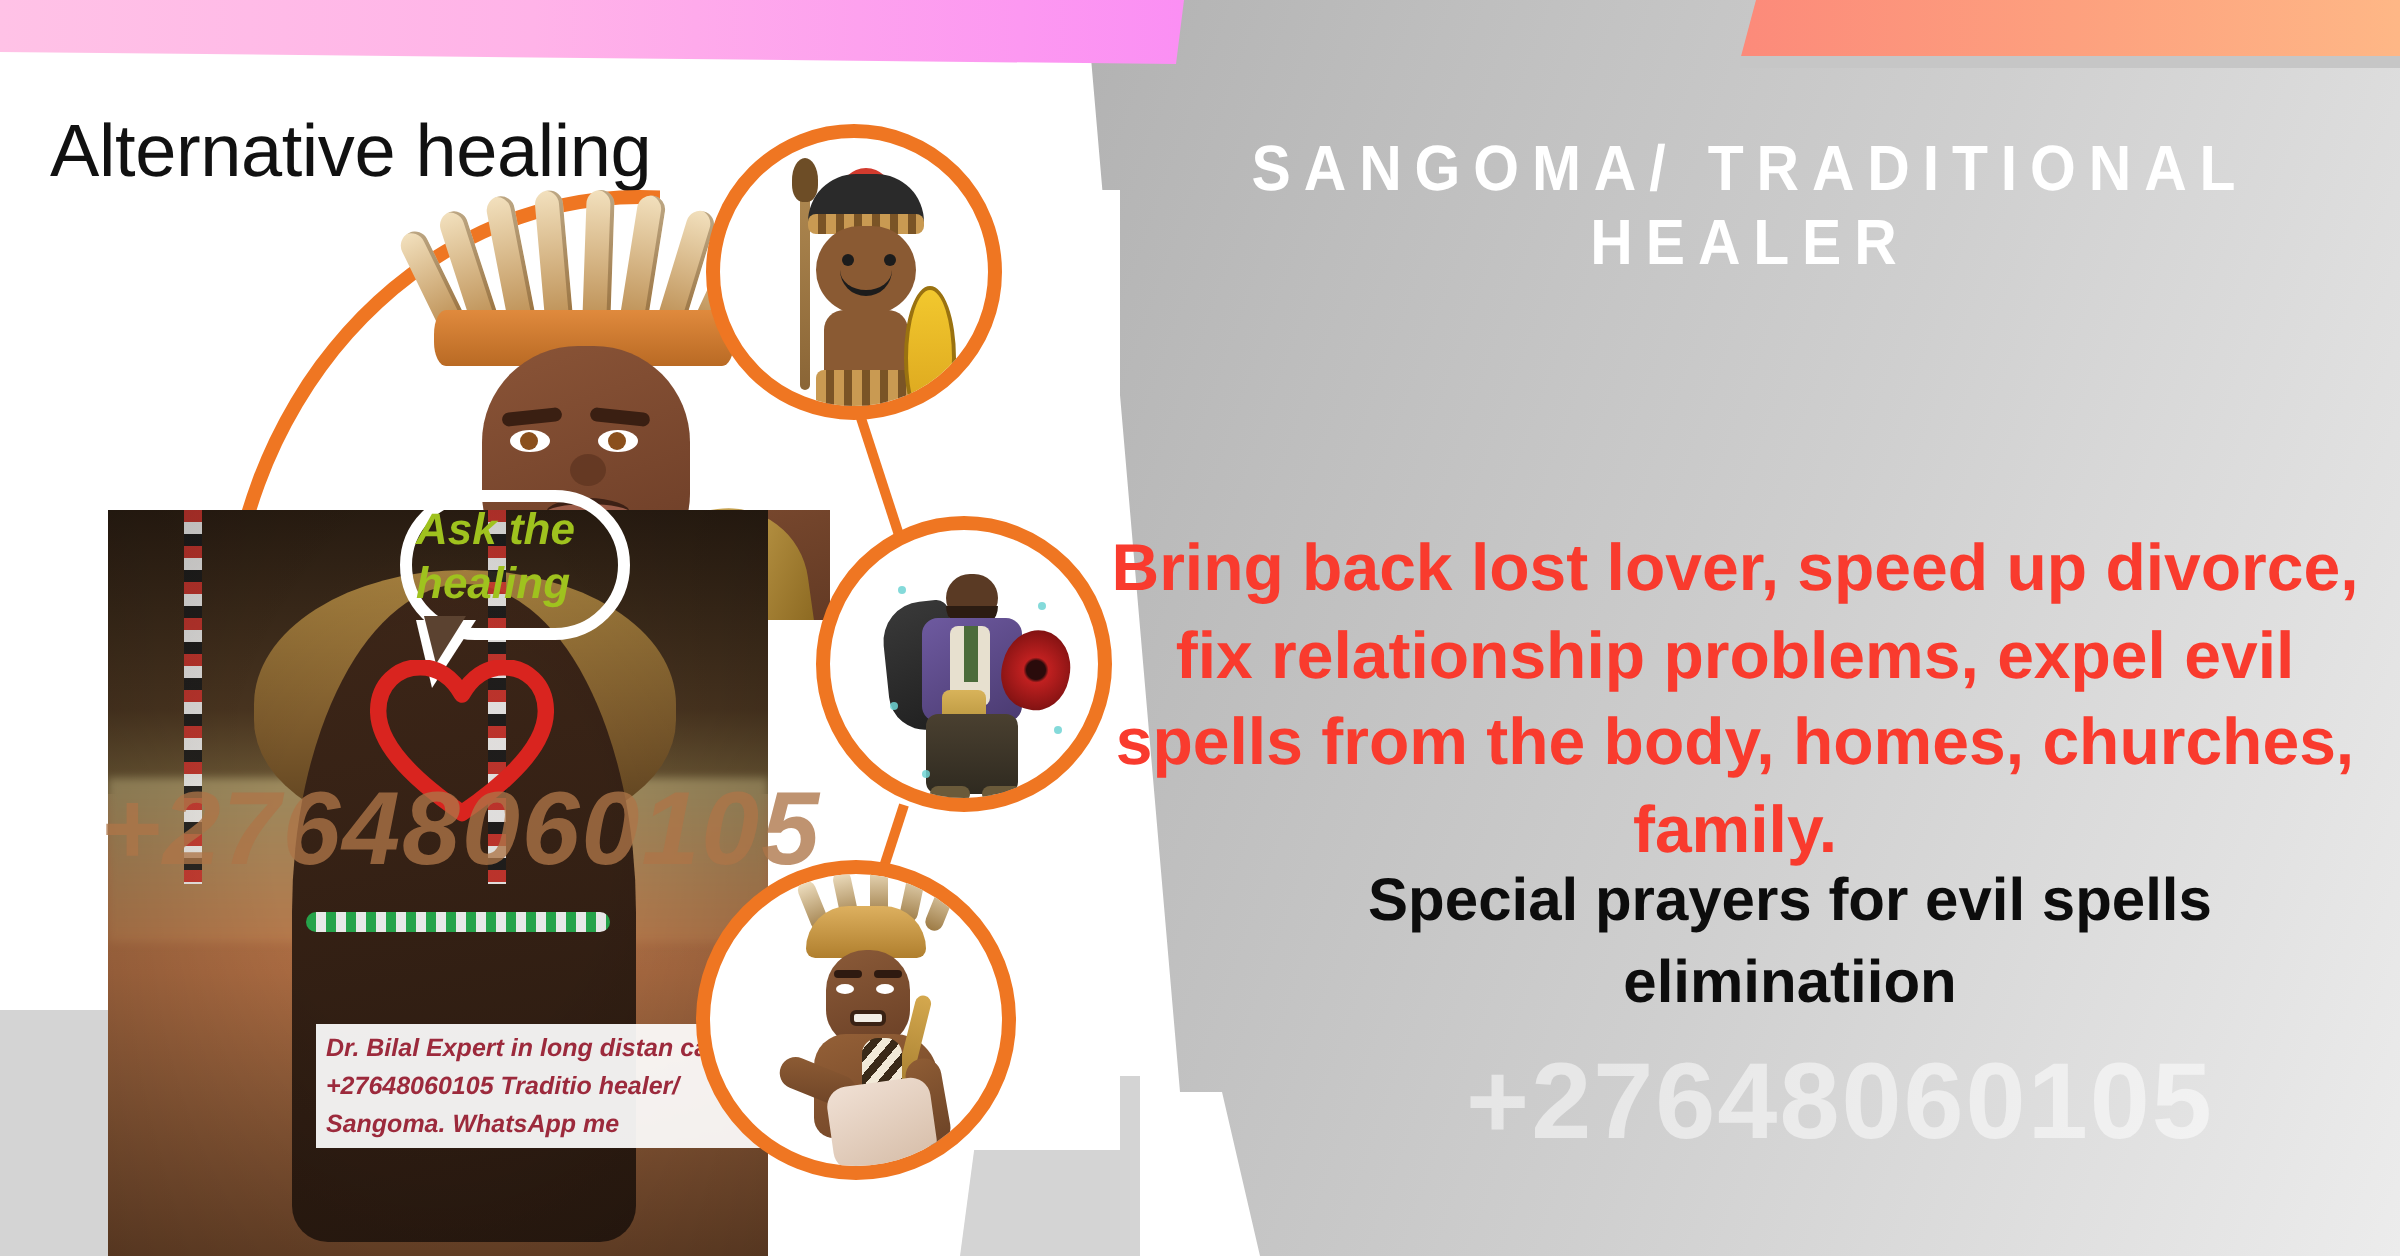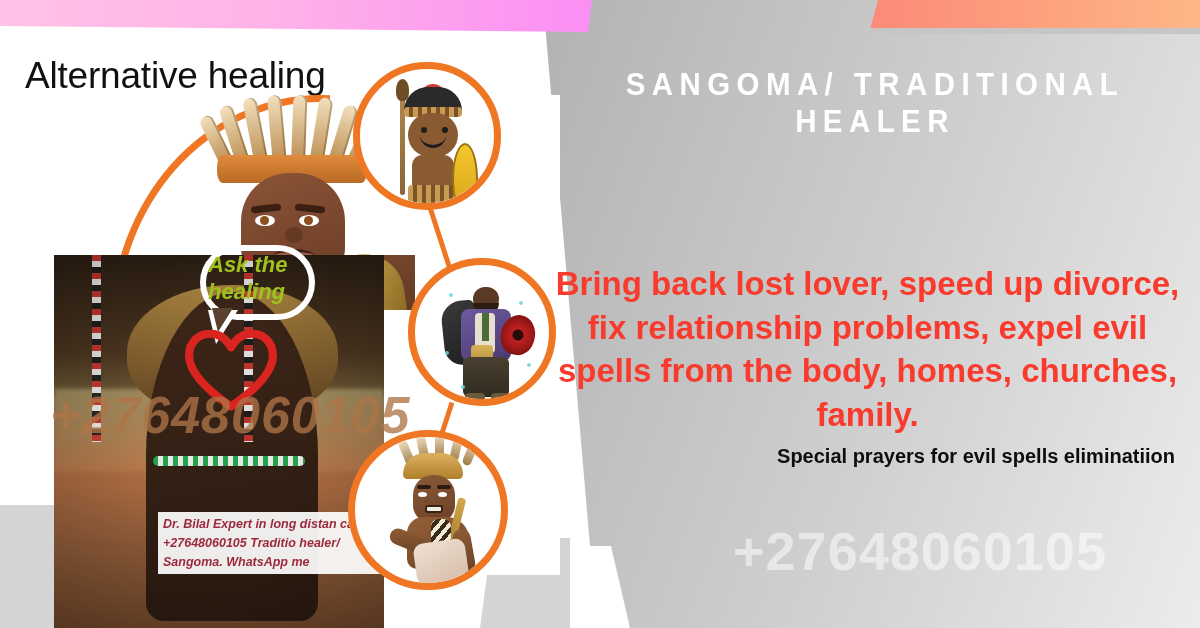--- a/index.html
+++ b/index.html
@@ -272,23 +272,23 @@
     font-size:70px; font-weight:700; letter-spacing:9px; color:#ffffff;
     text-align:center; line-height:1.05;
   }
   .redblock{
     position:absolute; left:545px; top:218px; width:645px;
     font-size:33px; font-weight:700; color:#f93b2e; line-height:1.32;
     text-align:center;
     margin-top:44px;
   }
   .blackblock{
-    position:absolute; left:615px; top:443px; width:560px;
-    font-size:20px; font-weight:700; color:#0d0d0d; line-height:1.35;
-    text-align:right;
+    position:absolute; left:615px; top:431px; width:560px;
+    font-size:30px; font-weight:700; color:#0d0d0d; line-height:1.35;
+    text-align:center;
   }
   .watermark-right{
     position:absolute; left:640px; top:520px; width:560px;
     font-size:54px; font-weight:700; color:rgba(255,255,255,.52);
     text-align:center; letter-spacing:1px; white-space:nowrap;
   }
 </style>
 </head>
 <body>
 

